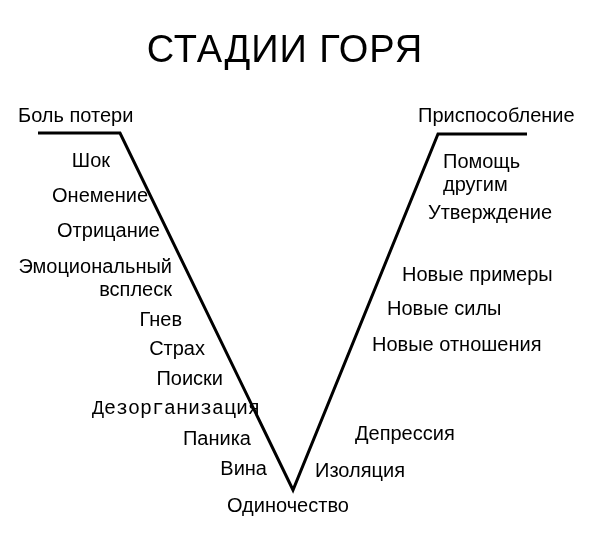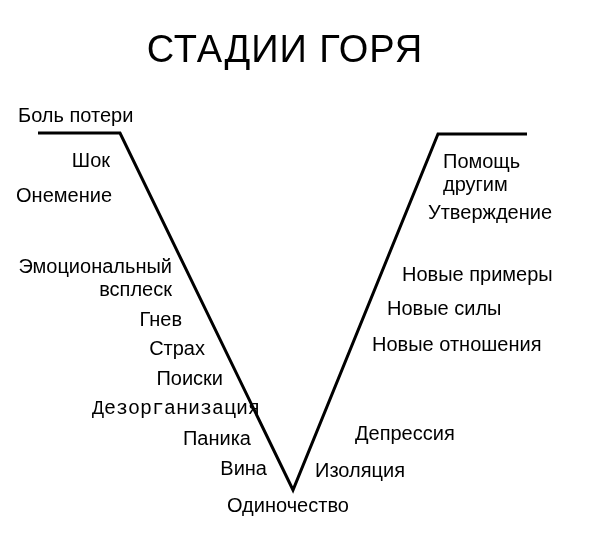--- a/index.html
+++ b/index.html
@@ -59,39 +59,41 @@
   <div class="title">СТАДИИ ГОРЯ</div>
 
   <svg class="curve-svg" viewBox="0 0 600 547" xmlns="http://www.w3.org/2000/svg">
     <polyline points="38,133 120,133 293,490 438,134 527,134" fill="none" stroke-width="3" stroke-linejoin="miter" stroke-linecap="butt" stroke="#000000"></polyline>
   </svg>
 
   <div class="label left-side" style="top:104px; left:18px;">Боль потери</div>
 
   <div class="label left-side" style="top:149px; right:490px;">Шок</div>
 
-  <div class="label left-side" style="top:184px; right:488px;">Онемение</div>
+  <div class="label left-side" style="top:184px; right:452px;">Онемение</div>
 
+  <div class="label left-side" style="top:219px; right:440px;">Отрицание</div>
 
   <div class="label left-side wrap" style="top:255px; right:428px; width:170px;">Эмоциональный всплеск</div>
 
   <div class="label left-side" style="top:308px; right:418px;">Гнев</div>
 
   <div class="label left-side" style="top:337px; right:395px;">Страх</div>
 
   <div class="label left-side" style="top:367px; right:377px;">Поиски</div>
 
   <div class="label left-side" style="top:397px; right:340px;font-family:Liberation Mono, monospace;">Дезорганизация</div>
 
   <div class="label left-side" style="top:427px; right:349px;">Паника</div>
 
   <div class="label left-side" style="top:457px; right:333px;">Вина</div>
 
   <div class="label left-side" style="top:494px; left:227px;">Одиночество</div>
 
+  <div class="label right-side" style="top:104px; left:418px;">Приспособление</div>
 
   <div class="label right-side wrap" style="top:150px; left:443px; width:95px;">Помощь другим</div>
 
   <div class="label right-side" style="top:201px; left:428px;">Утверждение</div>
 
 
   <div class="label right-side" style="top:263px; left:402px;">Новые примеры</div>
 
   <div class="label right-side" style="top:297px; left:387px;">Новые силы</div>
 

